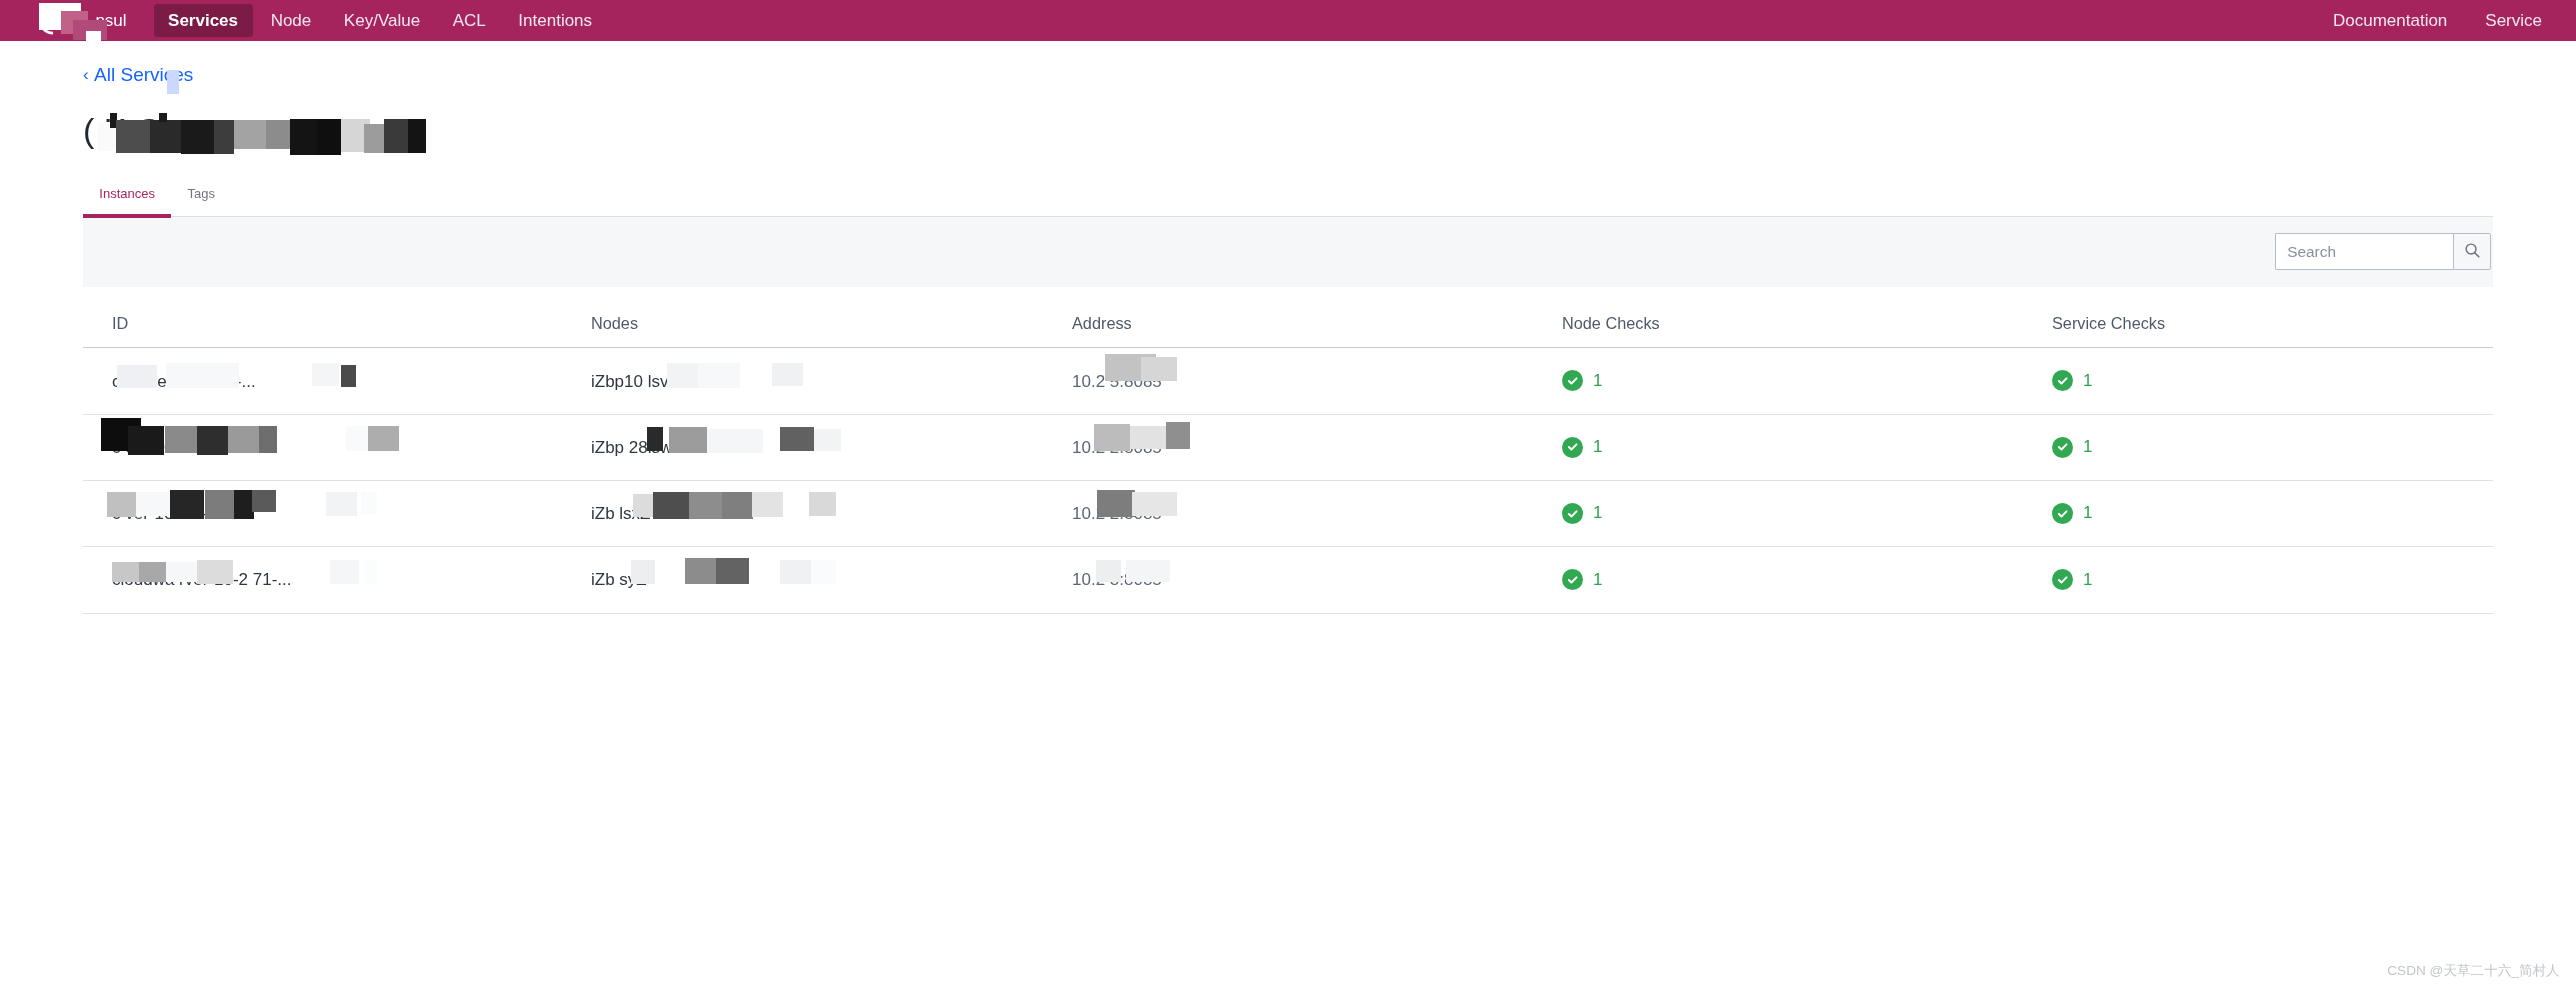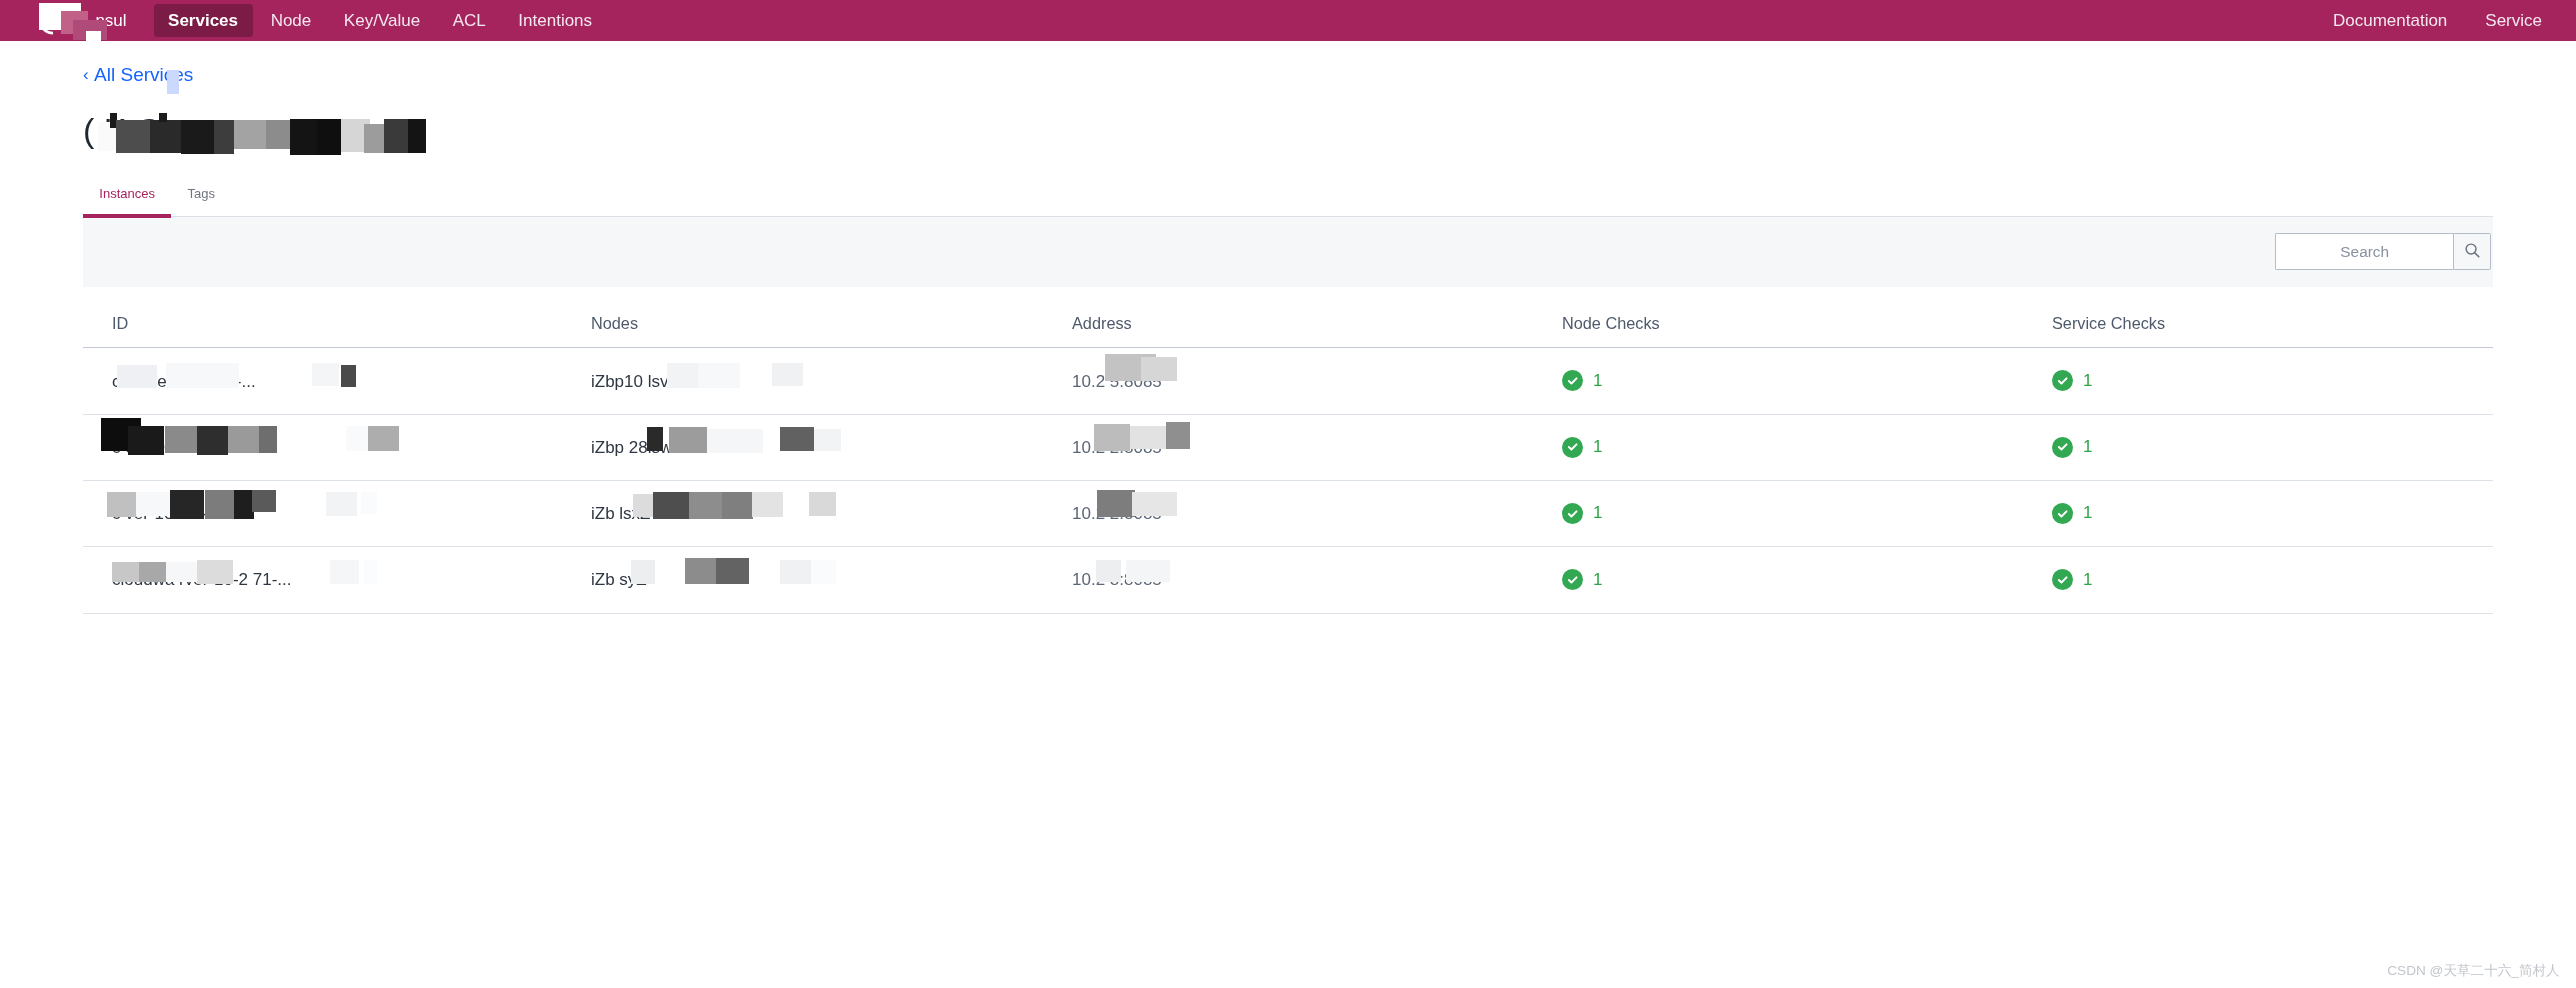--- a/index.html
+++ b/index.html
@@ -141,21 +141,20 @@
     height: 37px;
     border: 0.9px solid #b4bcc9;
     border-right: none;
     background: #ffffff;
     font-size: 15.4px;
     color: #4d7c0f;
     padding: 0 11px;
     outline: none;
     font-family: "Liberation Sans", sans-serif;
     border-radius: 1.8px 0 0 1.8px;
-    text-align: center;
   }
   .search-input::placeholder { color: #8891a0; }
   .search-btn {
     width: 38px; height: 37px;
     border: 0.9px solid #b4bcc9;
     background: #f6f7f9;
     display: flex; align-items: center; justify-content: center;
     cursor: pointer;
     border-radius: 0 1.8px 1.8px 0;
   }

